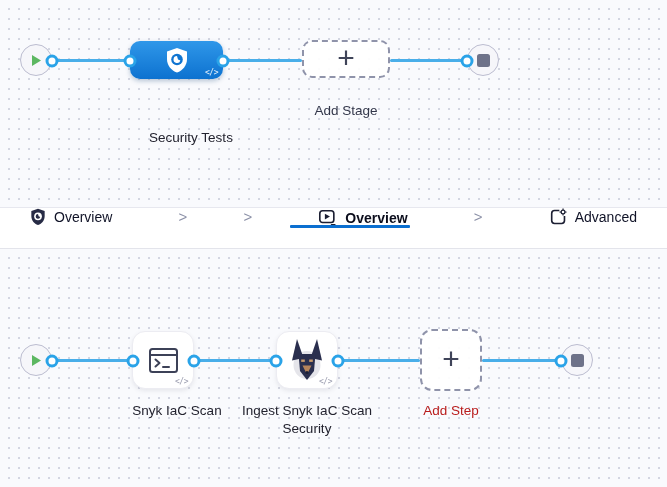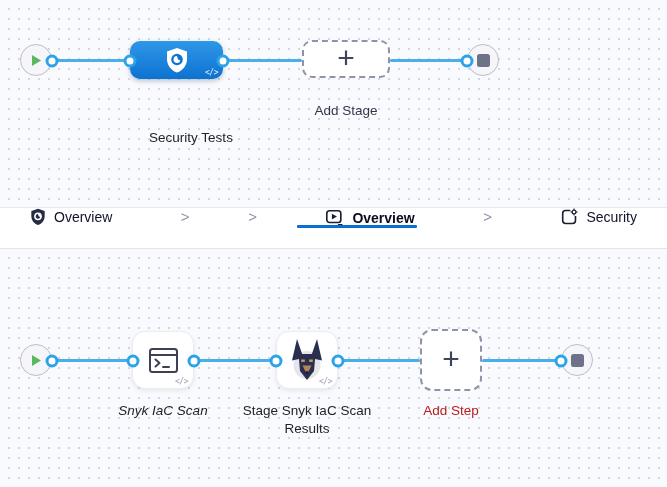--- a/index.html
+++ b/index.html
@@ -145,21 +145,21 @@
       <svg width="18" height="18" viewBox="0 0 20 20" fill="none" stroke="#1c1f33">
         <path d="M11.5 2.8 H6.2 C4.4 2.8 3 4.2 3 6 V14 C3 15.8 4.4 17.2 6.2 17.2 H14 C15.8 17.2 17.2 15.8 17.2 14 V8.8" stroke-width="1.8"></path>
         <circle cx="15.6" cy="4.4" r="2.1" stroke-width="1.4"></circle>
         <g stroke-width="1.2" stroke-linecap="round">
           <line x1="15.6" y1="0.9" x2="15.6" y2="1.7"></line>
           <line x1="15.6" y1="7.1" x2="15.6" y2="7.9"></line>
           <line x1="12.1" y1="4.4" x2="12.9" y2="4.4"></line>
           <line x1="18.3" y1="4.4" x2="19.1" y2="4.4"></line>
         </g>
       </svg>
-      <span>Security</span>
+      <span>Advanced</span>
     </div>
   </nav>
 
   <div class="link" style="left:52px;top:359px;width:81px;"></div>
   <div class="link" style="left:194px;top:359px;width:82px;"></div>
   <div class="link" style="left:338px;top:359px;width:82px;"></div>
   <div class="link" style="left:482px;top:359px;width:79px;"></div>
 
   <div class="round-node" style="left:20px;top:344px;">
     <svg width="12" height="13" viewBox="0 0 12 13">
@@ -199,16 +199,16 @@
     <div class="stop-square"></div>
   </div>
 
   <div class="ring" style="left:52px;top:360.5px;"></div>
   <div class="ring" style="left:133px;top:360.5px;"></div>
   <div class="ring" style="left:194px;top:360.5px;"></div>
   <div class="ring" style="left:276px;top:360.5px;"></div>
   <div class="ring" style="left:338px;top:360.5px;"></div>
   <div class="ring" style="left:561px;top:360.5px;"></div>
 
-  <div class="node-label" style="left:93px;top:402px;width:140px;font-style:italic;">Snyk IaC Scan</div>
-  <div class="node-label" style="left:242px;top:402px;width:130px;">Stage Snyk IaC Scan Results</div>
+  <div class="node-label" style="left:107px;top:402px;width:140px;">Snyk IaC Scan</div>
+  <div class="node-label" style="left:242px;top:402px;width:130px;">Ingest Snyk IaC Scan Security</div>
   <div class="node-label" style="left:391px;top:402px;width:120px;color:#b91c1c;">Add Step</div>
 </div>
 
 </body></html>

